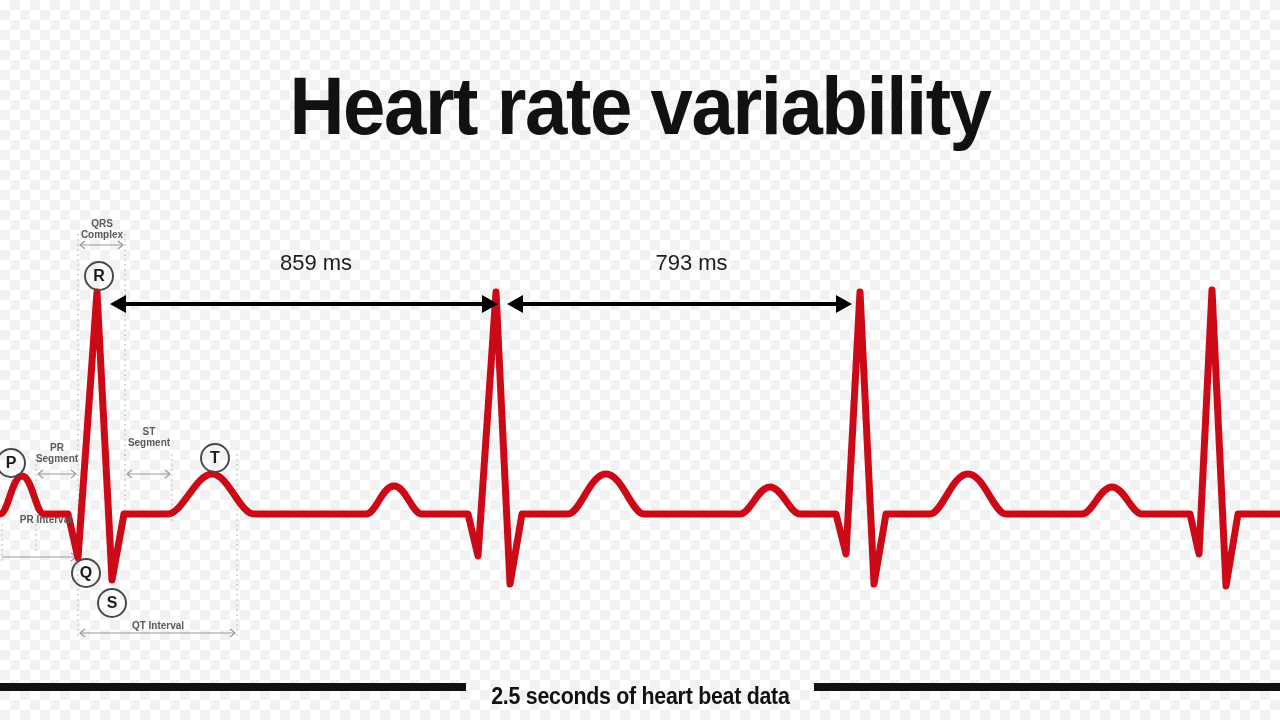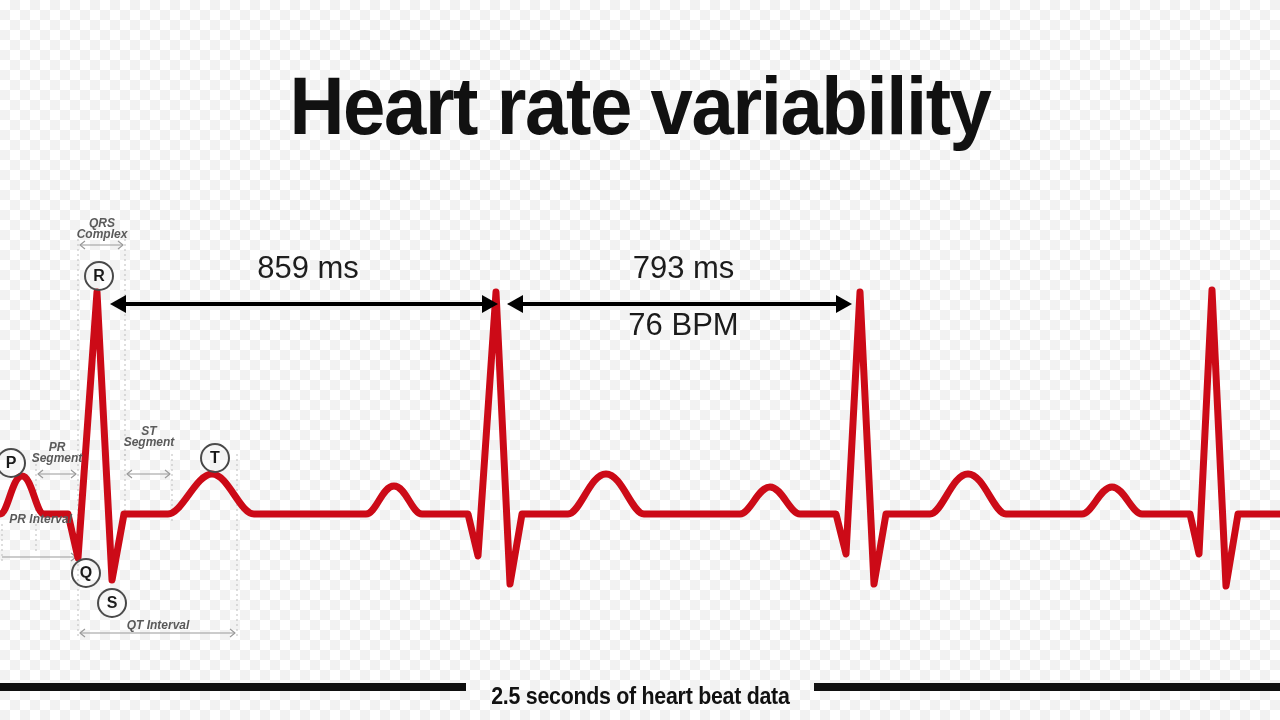--- a/index.html
+++ b/index.html
@@ -23,22 +23,22 @@
     transform:scaleX(0.94);transform-origin:50% 50%;
     white-space:nowrap;
   }
 
   
   .ecg{position:absolute;left:0;top:0;width:1280px;height:720px;}
 
   
   .measure{position:absolute;height:96px;}
   .measure .mlabel{
-    position:absolute;left:4px;width:100%;text-align:center;
-    font-size:31px;color:#1d1d1d;letter-spacing:0px;white-space:nowrap;
+    position:absolute;left:12px;width:100%;text-align:center;
+    font-size:22px;color:#1d1d1d;letter-spacing:0px;white-space:nowrap;
   }
   .measure .ms{top:-6px;}
   .measure .bpm{top:51px;}
   .measure .bar{
     position:absolute;left:0;width:100%;top:44px;height:8px;
   }
   .measure .line{
     position:absolute;left:11px;right:11px;top:2px;height:4px;background:#000;
   }
   .measure .ah{
@@ -56,22 +56,22 @@
   .footer .rule{height:8px;background:#111;flex:1 1 auto;}
   .footer .caption{
     flex:0 0 auto;padding:0 14px;
     font-size:23px;font-weight:bold;color:#111;white-space:nowrap;
     transform:scaleX(0.93);transform-origin:50% 50%;
     letter-spacing:-0.3px;
   }
 
   
   .anno{
-    position:absolute;color:#5a5a5a;font-size:12px;font-weight:bold;
-    text-align:center;line-height:11px;white-space:nowrap;font-style:italic;
+    position:absolute;color:#5a5a5a;font-size:10px;font-weight:bold;
+    text-align:center;line-height:11px;white-space:nowrap;
   }
   .circ{
     position:absolute;width:26px;height:26px;border-radius:50%;
     border:2.2px solid #4a4a4a;color:#1a1a1a;
     font-size:16px;font-weight:bold;
     display:flex;align-items:center;justify-content:center;
     background:transparent;
   }
 </style>
 </head>
@@ -214,21 +214,20 @@
     </div>
   </div>
 
   <div class="measure" style="left:507px;top:232px;width:345px;">
     <div class="mlabel ms">793 ms</div>
     <div class="bar">
       <div class="line"></div>
       <div class="ah ah-l"></div>
       <div class="ah ah-r"></div>
     </div>
-    <div class="mlabel bpm">76 BPM</div>
   </div>
 
 
   <div class="footer">
     <div class="rule"></div>
     <div class="caption">2.5 seconds of heart beat data</div>
     <div class="rule"></div>
   </div>
 
 </div>

